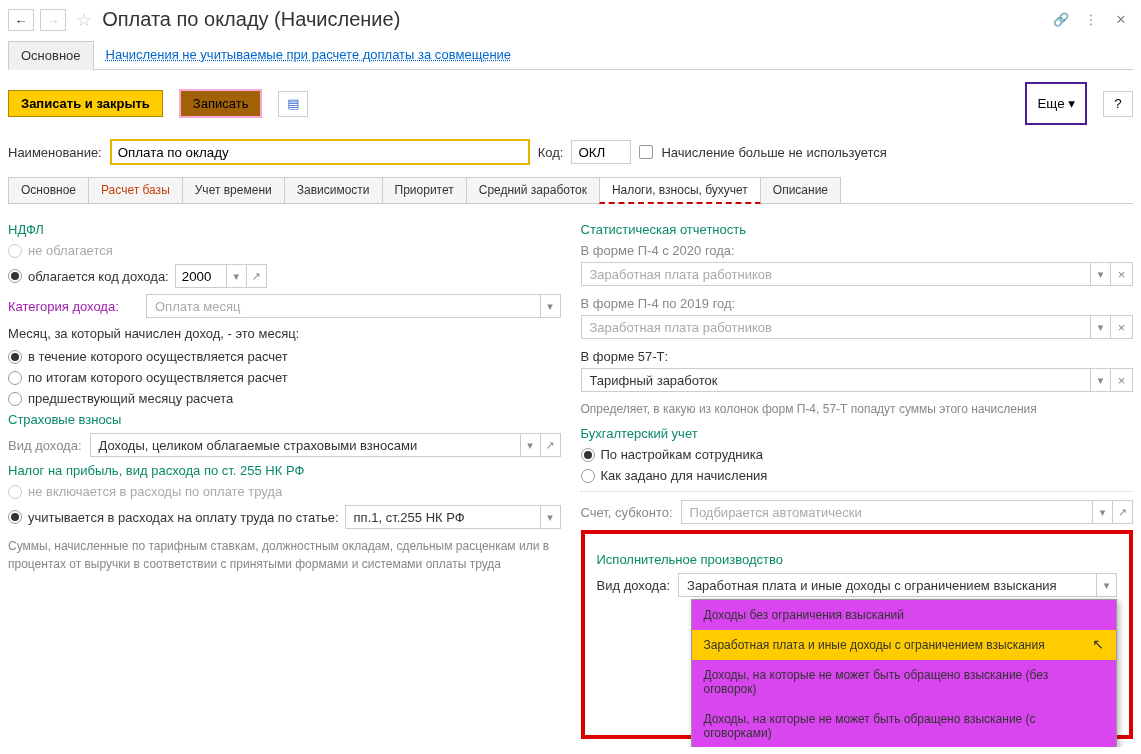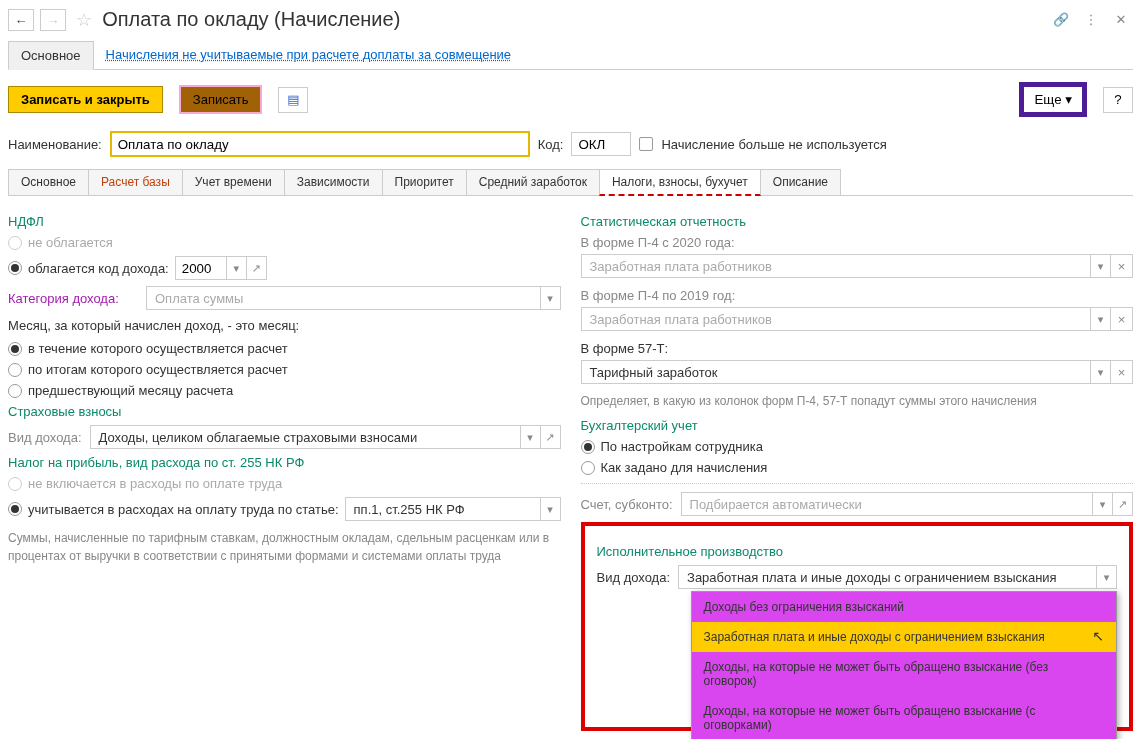--- a/index.html
+++ b/index.html
@@ -12,21 +12,21 @@
 .icon-btn { width: 24px; height: 22px; display: flex; align-items: center; justify-content: center; color: #888; cursor: pointer; }
 .top-tabs { display: flex; border-bottom: 1px solid #ccc; margin-bottom: 12px; }
 .top-tab { padding: 6px 12px; cursor: pointer; }
 .top-tab.active { background: #f0f0f0; border: 1px solid #ccc; border-bottom: 1px solid #f0f0f0; margin-bottom: -1px; }
 .top-tab.link { color: #0066cc; text-decoration: underline dotted; }
 .action-bar { display: flex; gap: 16px; margin-bottom: 14px; align-items: center; }
 .btn { padding: 5px 12px; border: 2px solid #f9a8d4; background: #a16207; cursor: pointer; font-size: 13px; }
 .btn-primary { background: #fc0; border: 1px solid #a80; font-weight: bold; }
 .btn-icon { width: 30px; height: 26px; border: 1px solid #ccc; background: #fff; display: flex; align-items: center; justify-content: center; color: #36c; }
 .spacer { flex: 1; }
-.btn-more { padding: 5px 10px; border: 5px solid #4c1d95; background: #fff; }
+.btn-more { padding: 12px 10px; border: 2px solid #4c1d95; background: #fff; }
 .btn-help { width: 30px; height: 26px; border: 1px solid #ccc; background: #fff; }
 .form-row { display: flex; align-items: center; gap: 8px; margin-bottom: 12px; }
 .label { color: #333; }
 .input-name { flex: 0 0 420px; border: 2px solid #e5b800; padding: 3px 6px; height: 26px; }
 .input-code { width: 60px; border: 1px solid #ccc; padding: 3px 6px; height: 24px; }
 .checkbox { width: 14px; height: 14px; border: 1px solid #999; border-radius: 2px; }
 .tabs { display: flex; border-bottom: 1px solid #ccc; margin-bottom: 12px; }
 .tab { padding: 5px 12px; border: 1px solid #ccc; border-bottom: none; background: #f5f5f5; cursor: pointer; margin-right: -1px; font-size: 12px; }
 .tab.disabled { color: #c2410c; }
 .tab.active { background: #fff; border-bottom: 1px solid #fff; margin-bottom: -1px; }
@@ -123,21 +123,21 @@
       <span>облагается  код дохода:</span>
       <span class="inline-input">
         <input value="2000" style="">
         <span class="input-btn">▾</span>
         <span class="input-btn">↗</span>
       </span>
     </div>
     <div class="field-row gray-row">
       <span class="label">Категория дохода:</span>
       <div class="select-field disabled">
-        <span class="val">Оплата суммы</span>
+        <span class="val">Оплата месяц</span>
         <span class="input-btn">▾</span>
       </div>
     </div>
     <div style="margin:8px 0">Месяц, за который начислен доход, - это месяц:</div>
     <div class="radio-row">
         <span class="radio checked"></span>
         <span>в течение которого осуществляется расчет</span>
       </div>
     <div class="radio-row">
         <span class="radio"></span>

